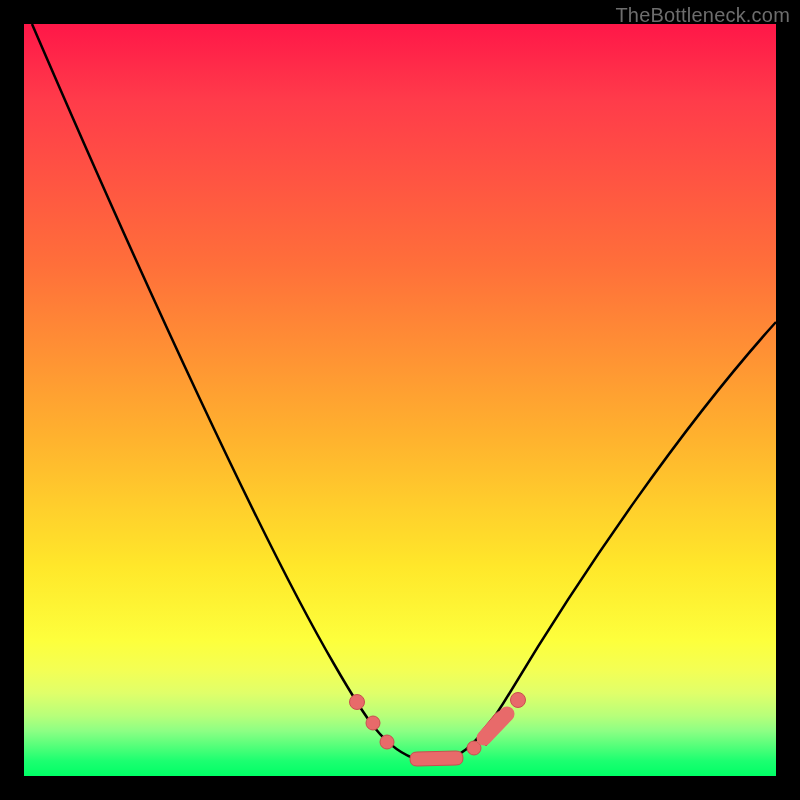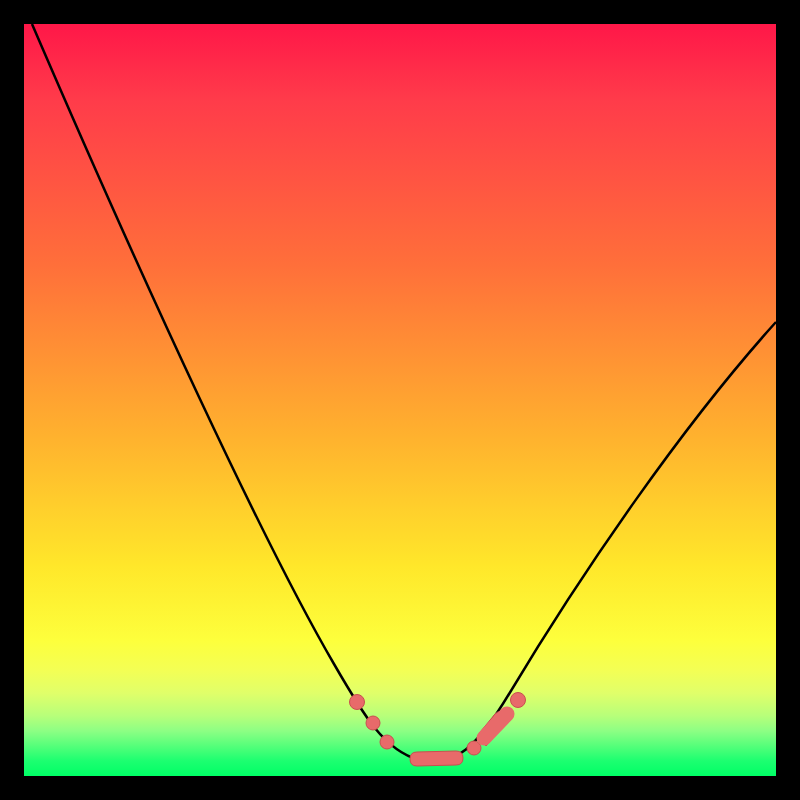--- a/index.html
+++ b/index.html
@@ -97,14 +97,15 @@
                Q 452 712 462 712 Z" fill="#e86a6a" stroke="#c94f4f" stroke-width="1"></path>
 
       <line x1="460" y1="714" x2="483" y2="690" stroke="#e86a6a" stroke-width="15" stroke-linecap="round"></line>
       <line x1="460" y1="714" x2="483" y2="690" stroke="#c94f4f" stroke-width="15.5" stroke-linecap="round" opacity="0"></line>
 
       <circle cx="494" cy="676" r="7.5" fill="#e86a6a" stroke="#c94f4f" stroke-width="1"></circle>
     </svg>
 
   </div>
 
+  <div class="watermark">TheBottleneck.com</div>
 
 </div>
 
 </body></html>

